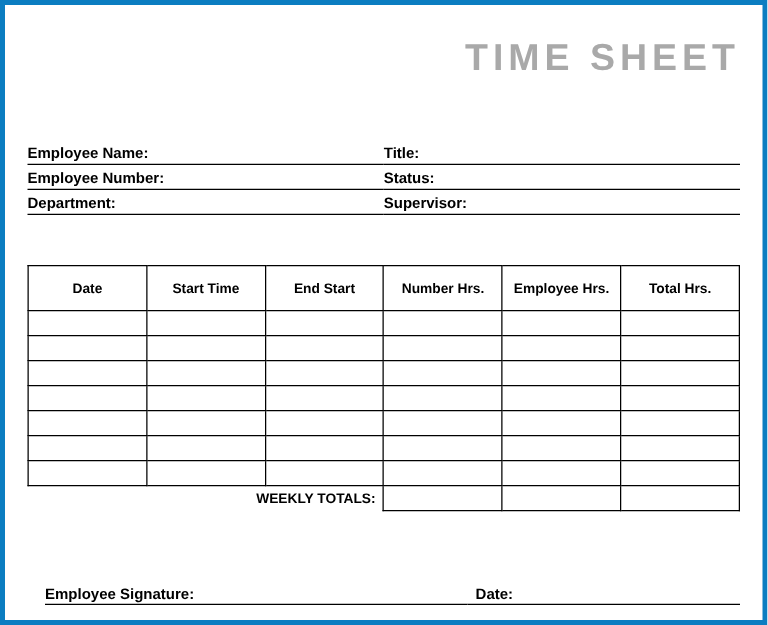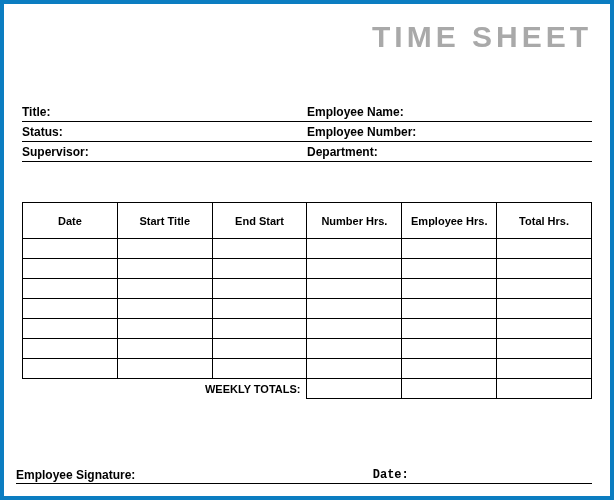--- a/index.html
+++ b/index.html
@@ -6,21 +6,21 @@
   body {
     margin: 0;
     padding: 0;
     font-family: Arial, sans-serif;
     background: #fff;
   }
   .page {
     width: 614px;
     height: 500px;
     border: 4px solid #0b7dc1;
-    padding: 12px 18px 10px 18px;
+    padding: 22px 18px 10px 18px;
     position: relative;
   }
   .title {
     text-align: right;
     font-size: 30px;
     font-weight: bold;
     letter-spacing: 4px;
     color: #a9a9a9;
     margin-top: 4px;
     margin-bottom: 48px;
@@ -69,66 +69,65 @@
     border: none !important;
   }
   .weekly-label {
     text-align: right !important;
     padding-right: 6px !important;
     font-size: 12px;
   }
   .footer {
     position: absolute;
     bottom: 12px;
-    left: 12px;
+    left: 32px;
     right: 18px;
     display: flex;
   }
   .footer .sig {
     flex: 1.6;
     border-bottom: 1px solid #000;
     font-size: 12px;
     font-weight: bold;
     padding-bottom: 1px;
   }
   .footer .date {
     flex: 1;
     border-bottom: 1px solid #000;
     font-size: 12px;
     font-weight: bold;
     padding-bottom: 1px;
     padding-left: 6px;
-    font-family: Liberation Mono, monospace;
   }
 </style>
 </head>
 <body>
 
 <div class="page">
 
   <div class="title">TIME SHEET</div>
 
   <div class="info">
+    <div class="info-col left">
+      <div class="info-row">Employee Name:</div>
+      <div class="info-row">Employee Number:</div>
+      <div class="info-row">Department:</div>
+    </div>
     <div class="info-col right">
       <div class="info-row">Title:</div>
       <div class="info-row">Status:</div>
       <div class="info-row">Supervisor:</div>
     </div>
-    <div class="info-col left">
-      <div class="info-row">Employee Name:</div>
-      <div class="info-row">Employee Number:</div>
-      <div class="info-row">Department:</div>
-    </div>
   </div>
 
   <table class="timesheet">
     <thead>
       <tr>
         <th>Date</th>
-        <th>Start Title</th>
+        <th>Start Time</th>
         <th>End Start</th>
         <th>Number Hrs.</th>
         <th>Employee Hrs.</th>
         <th>Total Hrs.</th>
       </tr>
     </thead>
     <tbody id="timesheet-body">
         <tr>
           <td></td>
           <td></td>

